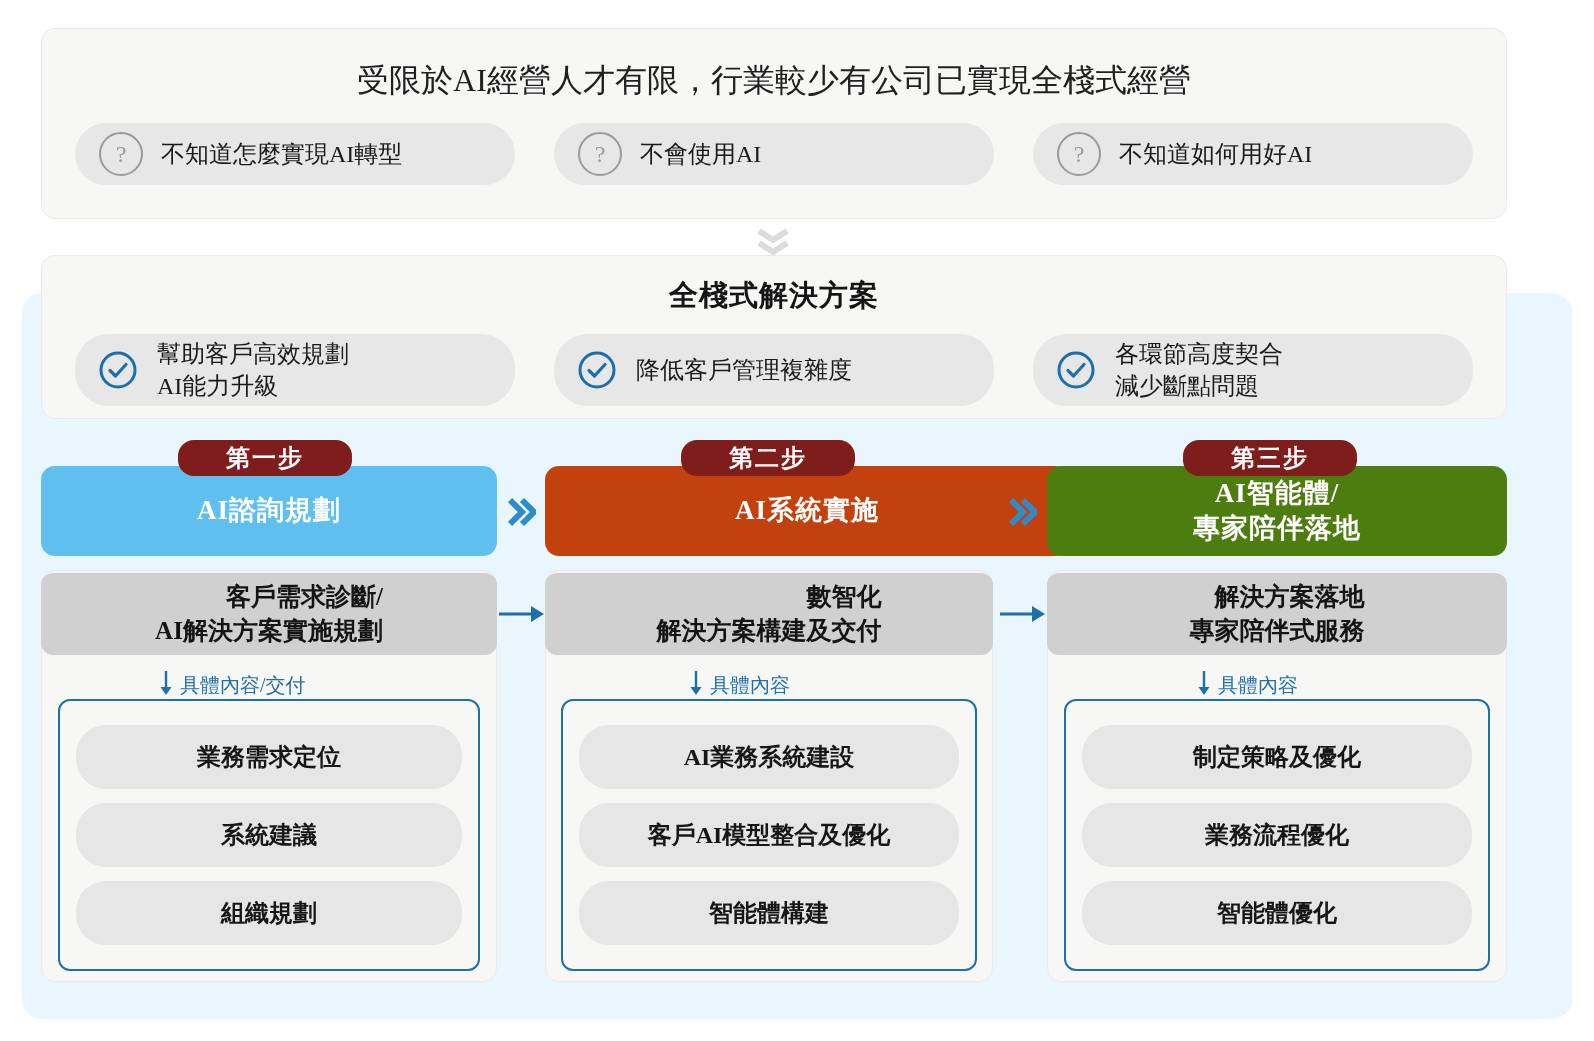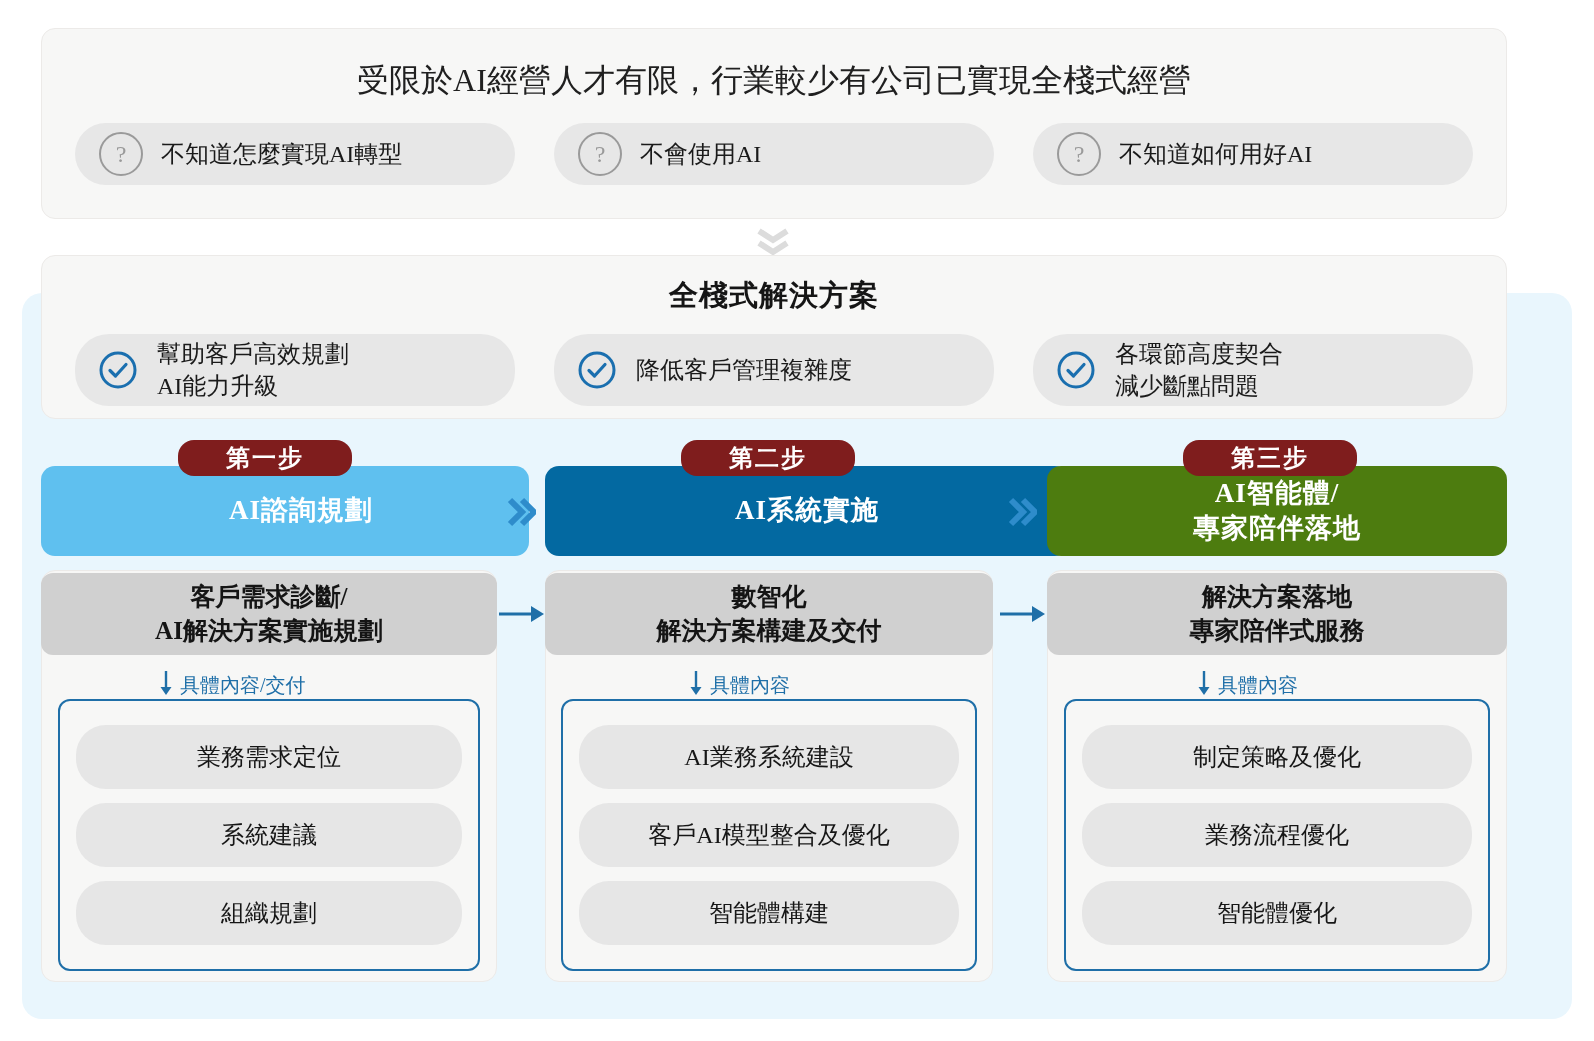--- a/index.html
+++ b/index.html
@@ -133,21 +133,21 @@
   .sub-head {
     position: absolute;
     background: #d0d0d0;
     border-radius: 12px;
     font-size: 25px;
     font-weight: bold;
     color: #141414;
     display: flex;
     align-items: center;
     justify-content: center;
-    text-align: center;
+    text-align: right;
     line-height: 1.35;
     white-space: pre-line;
   }
   .detail-label {
     position: absolute;
     display: flex;
     align-items: center;
     gap: 7px;
     color: #1f6fa8;
     font-size: 20px;
@@ -155,20 +155,21 @@
   .detail-box {
     position: absolute;
     border: 2px solid #1f6fa8;
     border-radius: 12px;
     box-sizing: border-box;
     display: flex;
     flex-direction: column;
     justify-content: space-evenly;
     align-items: center;
     padding: 10px 16px;
+    font-weight: bold;
   }
   .detail-item {
     background: #e6e6e6;
     border-radius: 30px;
     width: 100%;
     box-sizing: border-box;
     height: 64px;
     display: flex;
     align-items: center;
     justify-content: center;
@@ -249,21 +250,21 @@
           <path d="M13 21.5 L18.5 27 L29 15.5" fill="none" stroke="#1a6faf" stroke-width="3.2" stroke-linecap="round" stroke-linejoin="round"></path>
         </svg>
       </span>
       <span class="pill-text">各環節高度契合
 減少斷點問題</span>
     </div>
   </div>
 </div>
 
 <div class="step-badge" style="left:178px; top:440px; width:174px; height:36px;">第一步</div>
-<div class="step-head" style="left:41px; top:466px; width:456px; height:90px; background:#5fc0ef;padding-left:32px;">AI諮詢規劃</div>
+<div class="step-head" style="left:41px; top:466px; width:456px; height:90px; background:#5fc0ef;">AI諮詢規劃</div>
 
 <div class="col-card" style="left:41px; top:570px; width:456px; height:412px;"></div>
 <div class="sub-head" style="left:41px; top:573px; width:456px; height:82px;">客戶需求診斷/
 AI解決方案實施規劃</div>
 <div class="detail-label" style="left:159px; top:670px;">
   <span>
     <svg width="14" height="26" viewBox="0 0 14 26">
       <path d="M7 1 L7 18" stroke="#1f6fa8" stroke-width="2.4" fill="none"></path>
       <path d="M1.5 17 L7 25 L12.5 17 Z" fill="#1f6fa8"></path>
     </svg>
@@ -277,21 +278,21 @@
 </div>
 
 <div class="chev-sep" style="left:506px; top:492px;">
   <svg viewBox="0 0 30 40" width="30" height="40">
     <path d="M4 8 L16 20 L4 32" fill="none" stroke="#2e8ccb" stroke-width="6" stroke-linejoin="miter"></path>
     <path d="M16 8 L28 20 L16 32" fill="none" stroke="#2e8ccb" stroke-width="6" stroke-linejoin="miter"></path>
   </svg>
 </div>
 
 <div class="step-badge" style="left:681px; top:440px; width:174px; height:36px;">第二步</div>
-<div class="step-head" style="left:545px; top:466px; width:524px; height:90px; background:#0369a1;">AI系統實施</div>
+<div class="step-head" style="left:545px; top:466px; width:524px; height:90px; background:#c2410c;">AI系統實施</div>
 
 <div class="col-card" style="left:545px; top:570px; width:448px; height:412px;"></div>
 <div class="sub-head" style="left:545px; top:573px; width:448px; height:82px;">數智化
 解決方案構建及交付</div>
 <div class="detail-label" style="left:689px; top:670px;">
   <span>
     <svg width="14" height="26" viewBox="0 0 14 26">
       <path d="M7 1 L7 18" stroke="#1f6fa8" stroke-width="2.4" fill="none"></path>
       <path d="M1.5 17 L7 25 L12.5 17 Z" fill="#1f6fa8"></path>
     </svg>

